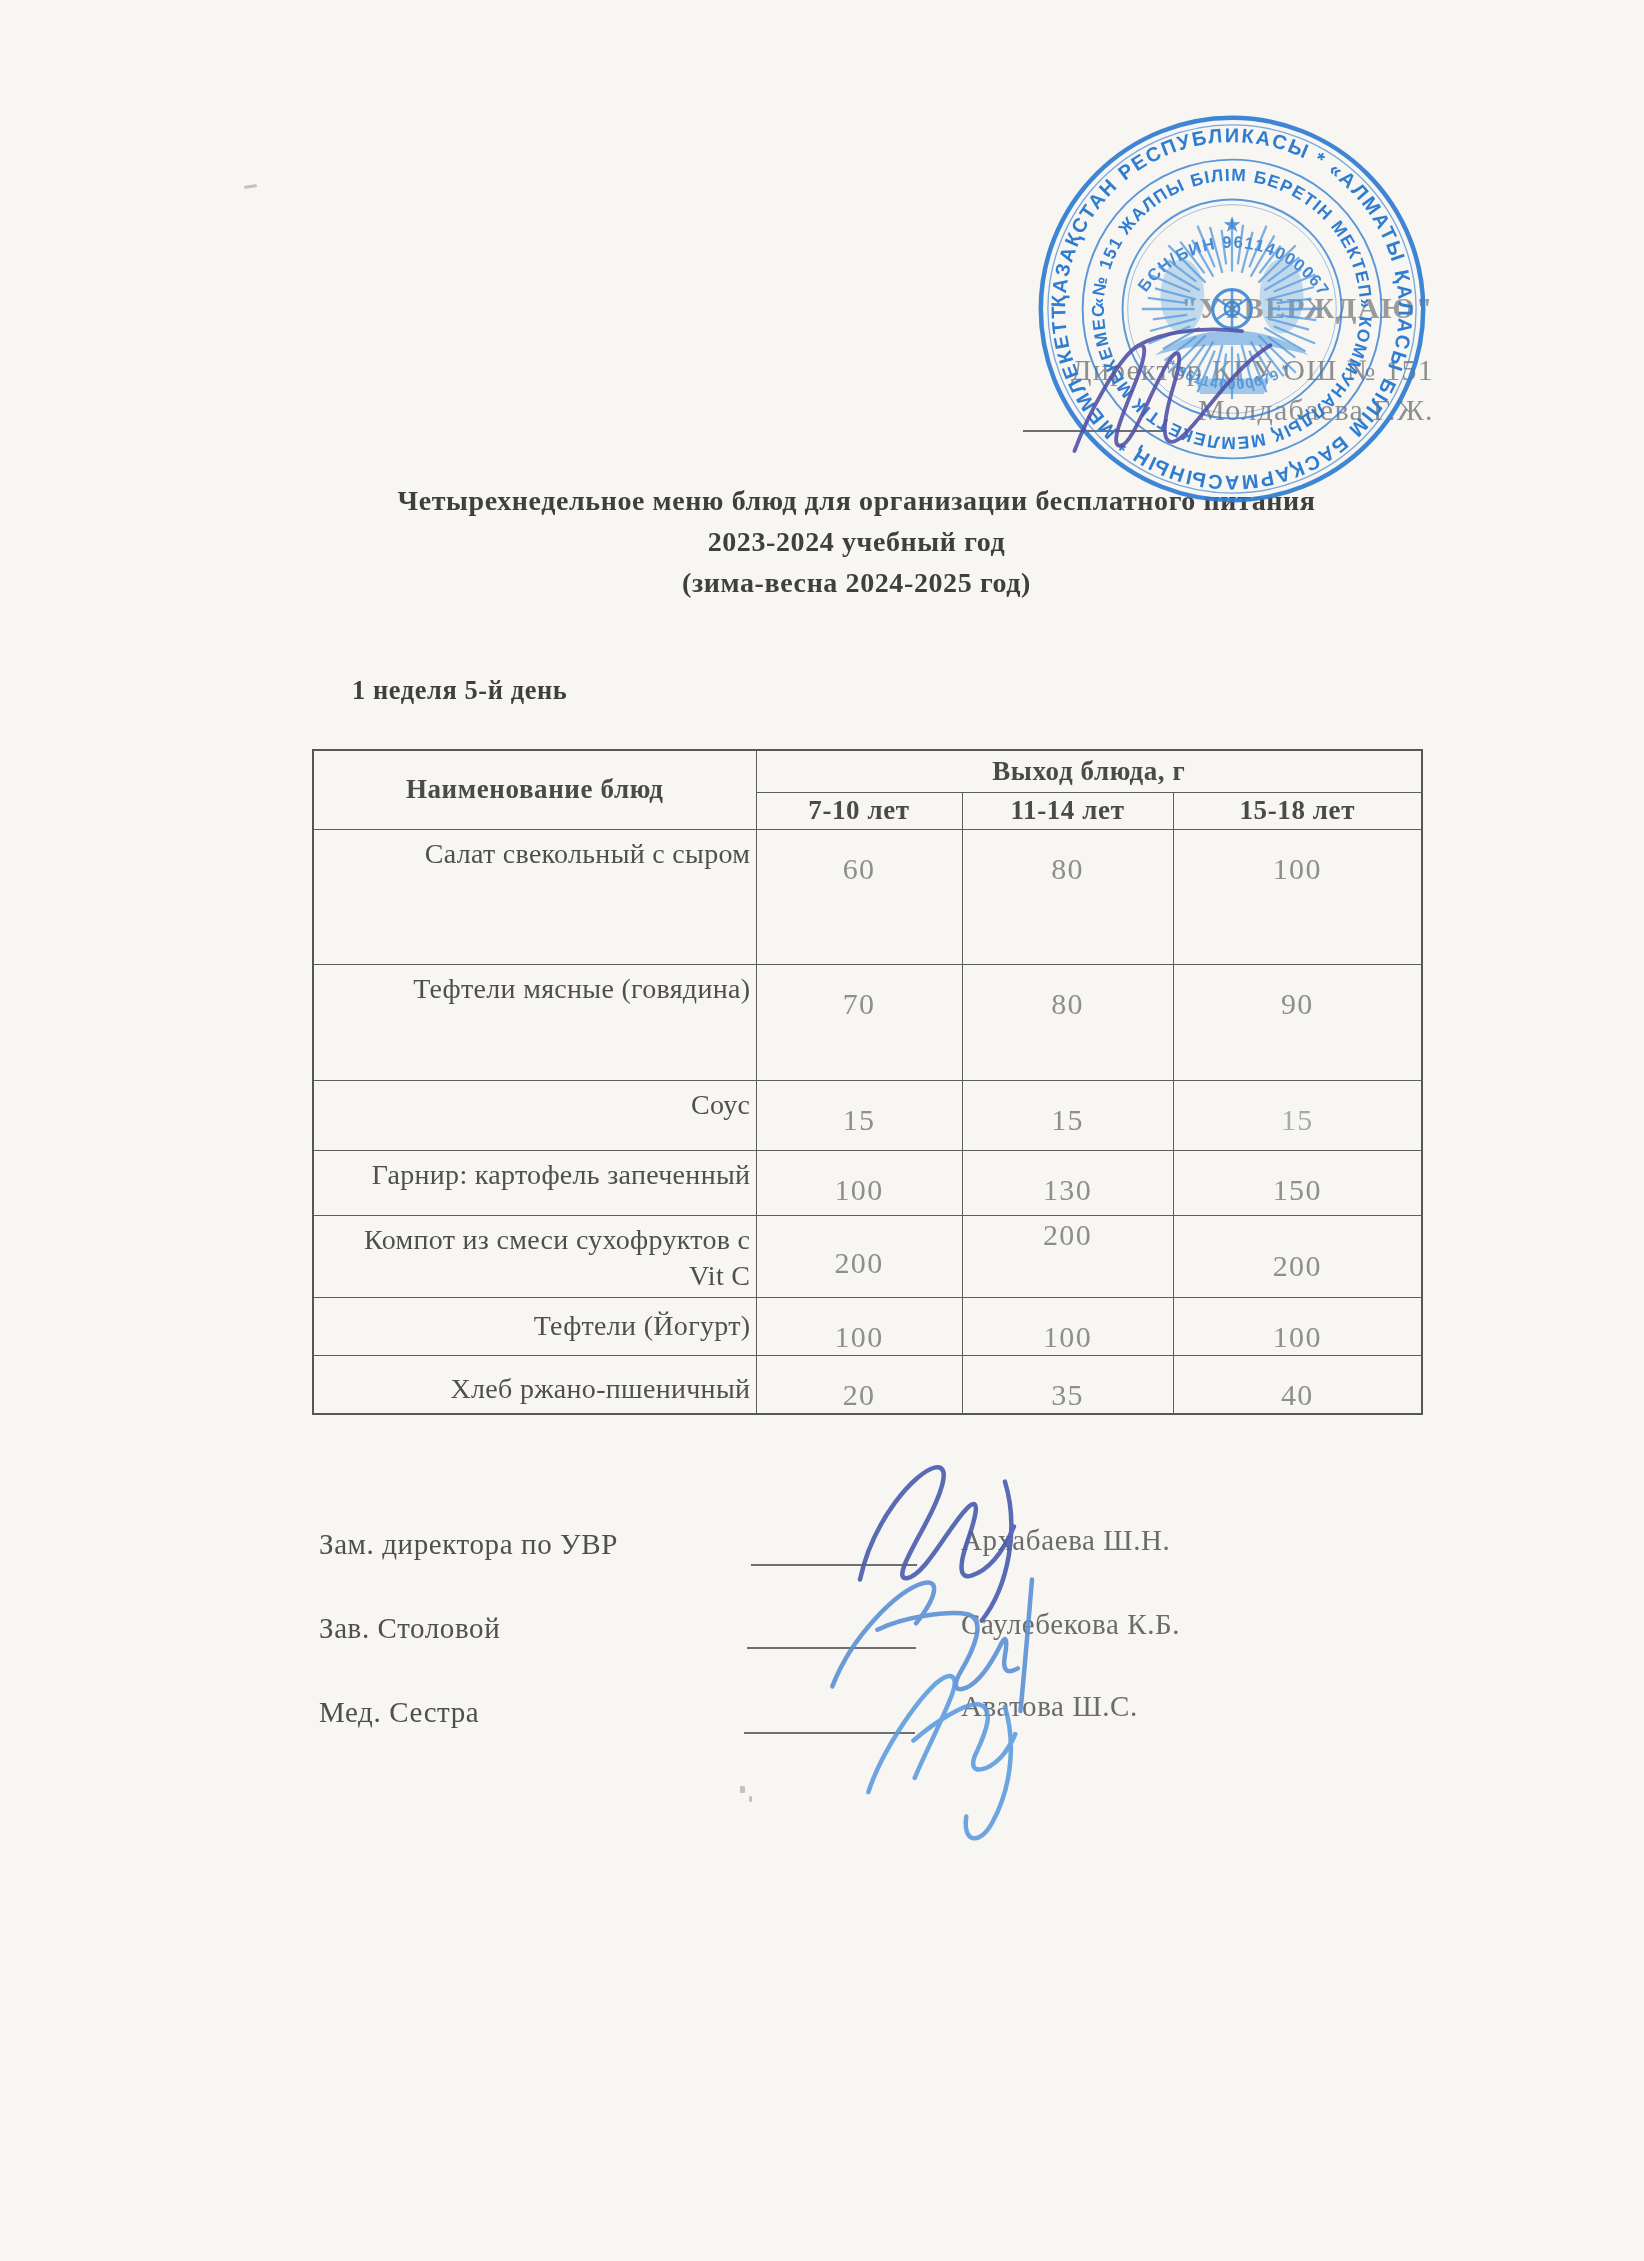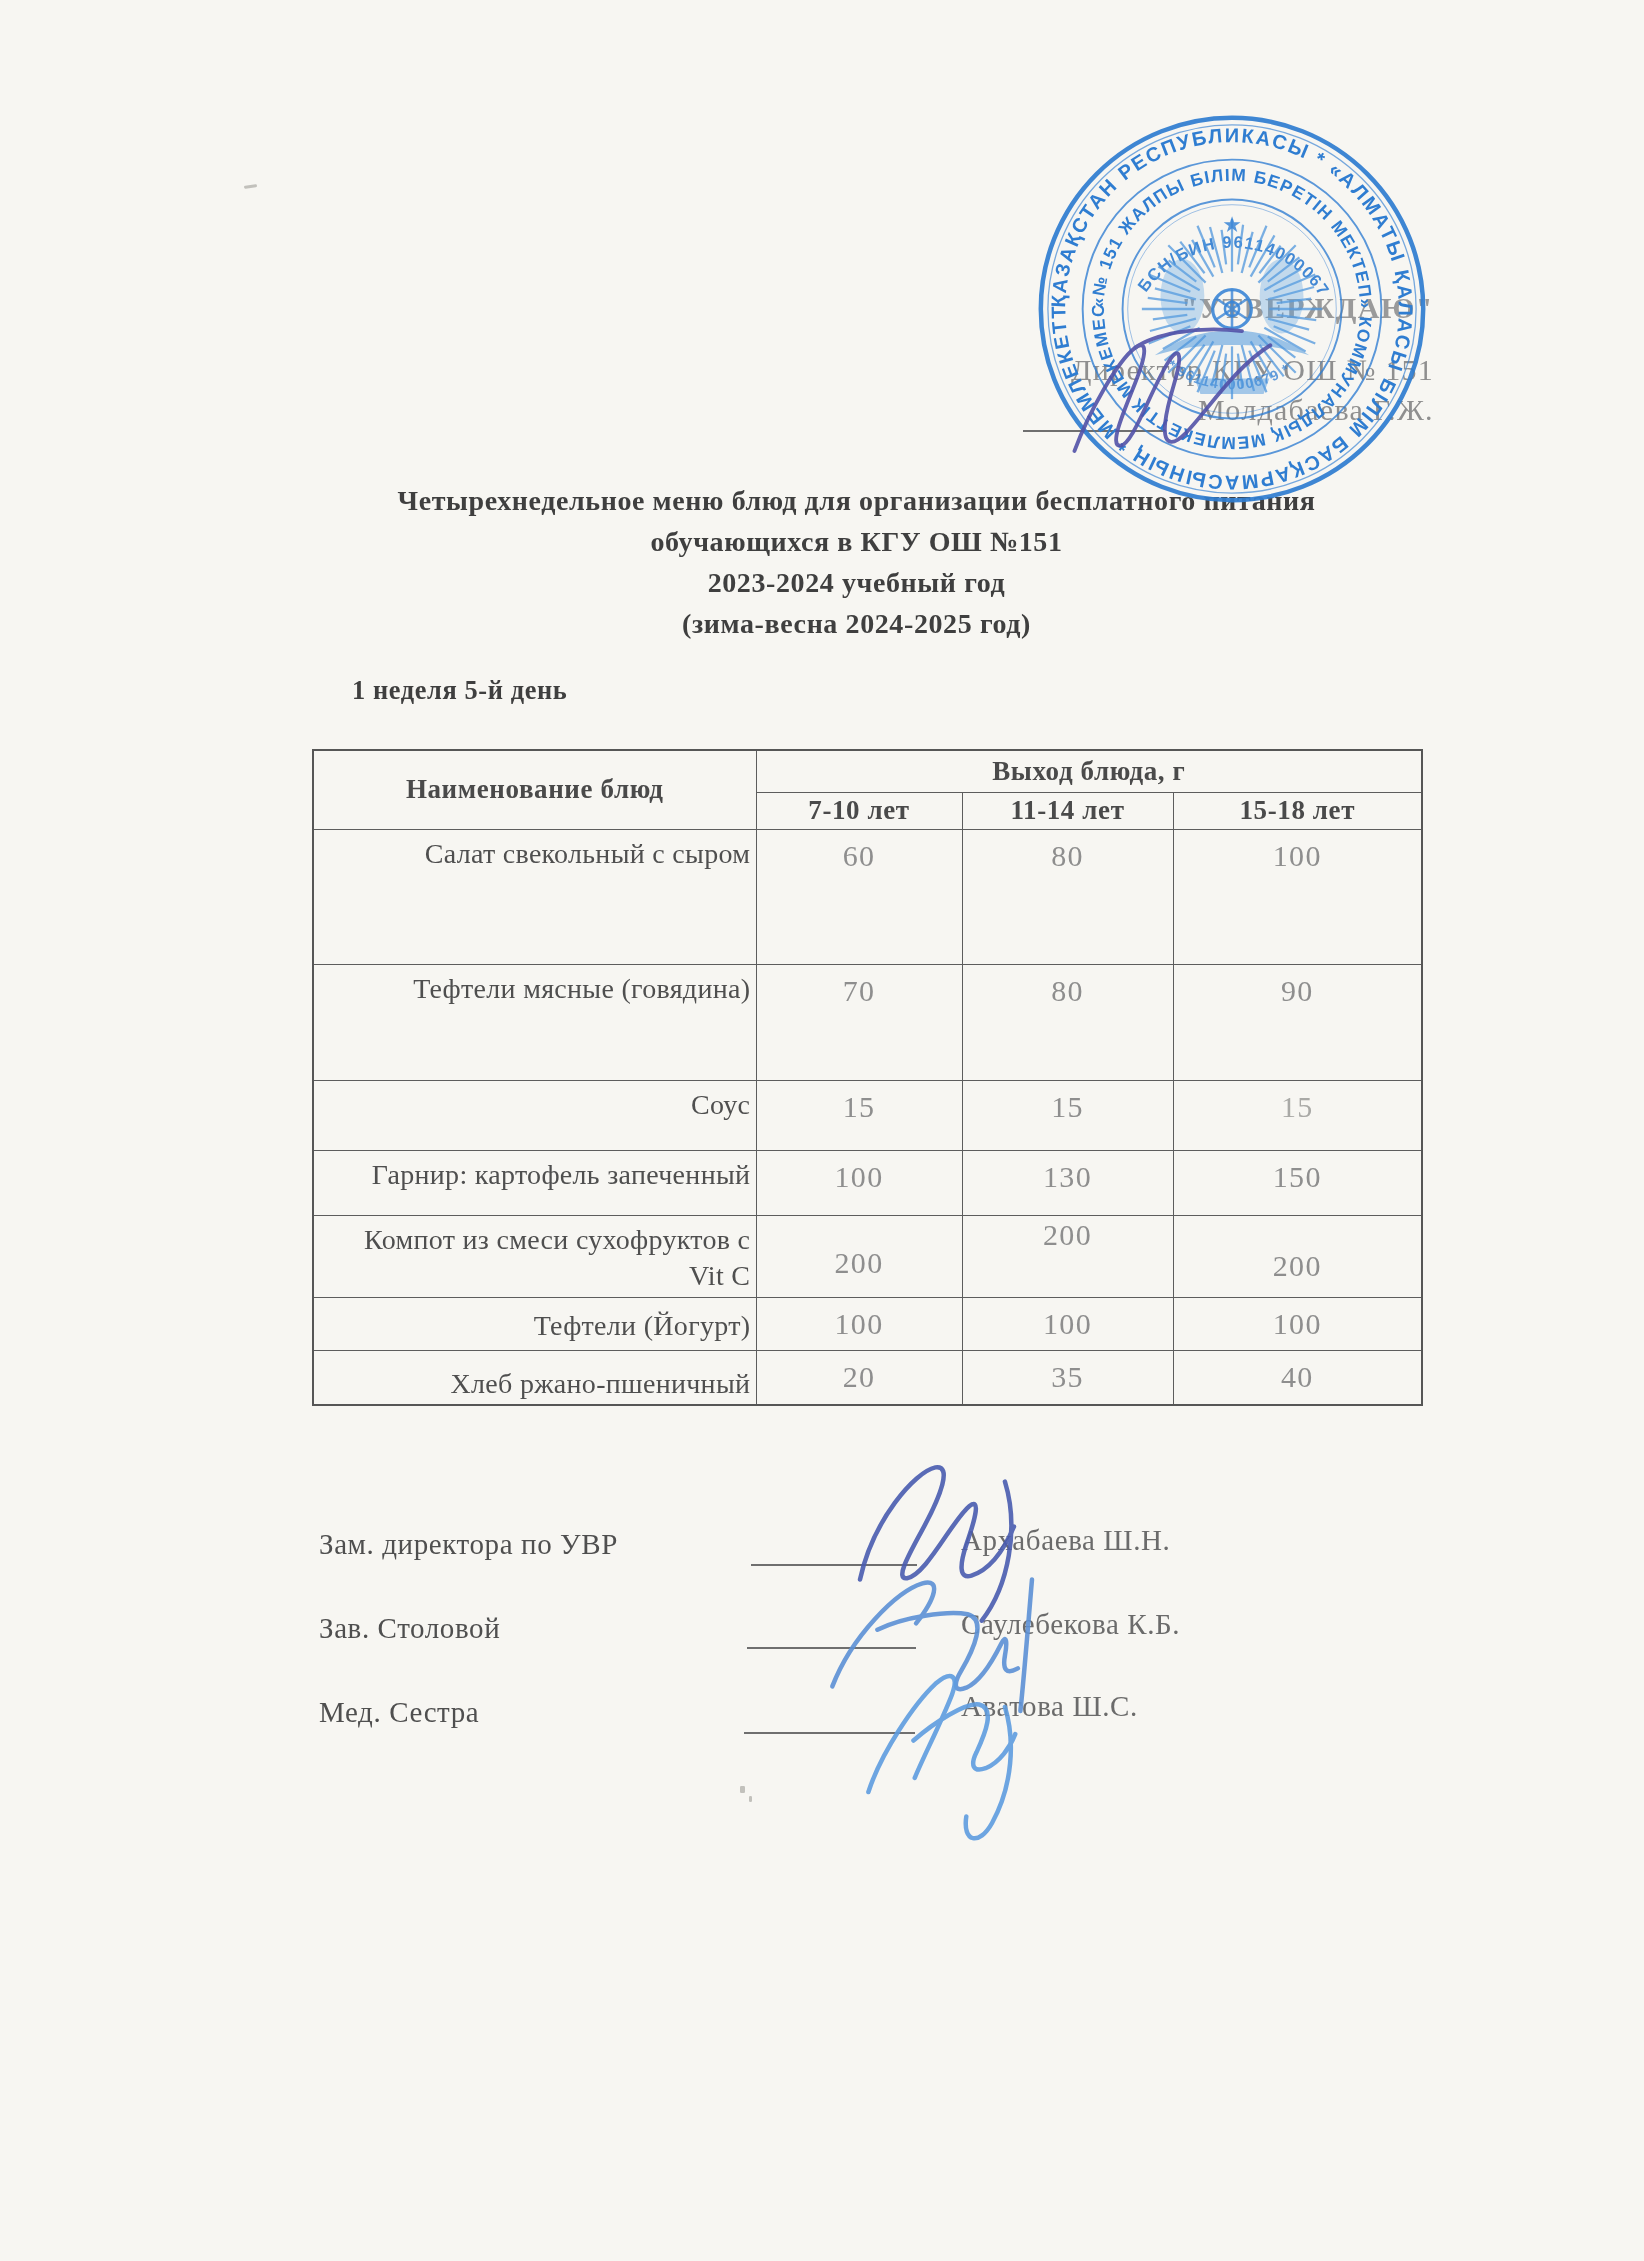--- a/index.html
+++ b/index.html
@@ -23,21 +23,21 @@
   
   .title-block{position:absolute;left:238px;top:480px;width:1237px;text-align:center;z-index:1;}
   .title-line{font-size:28px;font-weight:bold;color:#3f3f3f;line-height:41px;letter-spacing:0.6px;}
   .week-day{position:absolute;left:314px;top:675px;font-size:26.4px;font-weight:bold;color:#3f3f3f;letter-spacing:0.6px;margin-left:38px;}
   
   table.menu{position:absolute;left:312px;top:749px;width:1109px;border-collapse:collapse;table-layout:fixed;border-radius:22px;}
   table.menu td{border:1.9px solid #5d5d5d;overflow:hidden;}
   table.menu{border:2.6px solid #565656;}
   td.th{font-weight:bold;color:#4a4a4a;text-align:center;vertical-align:middle;font-size:27px;letter-spacing:0.6px;}
   td.name-cell{font-size:28px;color:#4f4f4f;vertical-align:top;text-align:right;padding:6.4px 5.2px 0 9px;line-height:36px;letter-spacing:0.3px;}
-  td.num{font-size:30px;color:#8e8e8e;text-align:center;vertical-align:top;padding-top:9px;letter-spacing:1.3px;}
+  td.num{font-size:30px;color:#8e8e8e;text-align:center;vertical-align:top;padding-top:22px;letter-spacing:1.3px;}
   td.num.faint{color:#a9a9a6;}
   td.num.pt-big{padding-top:30px;}
   td.num.pt-min{padding-top:2.6px;}
   td.num.pt-big2{padding-top:33px;}
   td.name-cell.mid{padding-top:10.3px;}
   td.name-cell.low{padding-top:15.5px;}
   
   .sig-role{position:absolute;left:319px;font-size:29px;color:#4f4f4f;letter-spacing:0.6px;white-space:nowrap;}
   .sig-name{position:absolute;left:961px;font-size:29px;color:#6b6b6b;letter-spacing:0.6px;white-space:nowrap;}
   .sig-underline{position:absolute;height:1.9px;background:#6f6f6f;}
@@ -141,21 +141,20 @@
       <text x="320" y="200" text-anchor="middle" font-size="34" fill="#3b86d6" opacity="0.85">★</text>
       <path d="M 200,392 Q 256,352 320,354 Q 384,352 440,392 Q 382,374 320,376 Q 258,374 200,392 Z" fill="#4f97dd" opacity="0.55"></path>
       <path d="M 262,428 L 378,428 L 369,452 L 271,452 Z" fill="#4f97dd" opacity="0.5"></path>
       <ellipse cx="243" cy="300" rx="34" ry="58" fill="#5ea3e2" opacity="0.35"></ellipse>
       <ellipse cx="397" cy="300" rx="34" ry="58" fill="#5ea3e2" opacity="0.35"></ellipse>
     </g>
   </svg>
 
   <div class="title-block">
     <div class="title-line">Четырехнедельное меню блюд для организации бесплатного питания</div>
-    <div class="title-line">обучающихся в КГУ ОШ №151</div>
     <div class="title-line">2023-2024 учебный год</div>
     <div class="title-line">(зима-весна 2024-2025 год)</div>
   </div>
 
   <div class="week-day">1 неделя 5-й день</div>
 
   <table class="menu">
     <colgroup>
         <col style="width:443px">
         <col style="width:206px">

